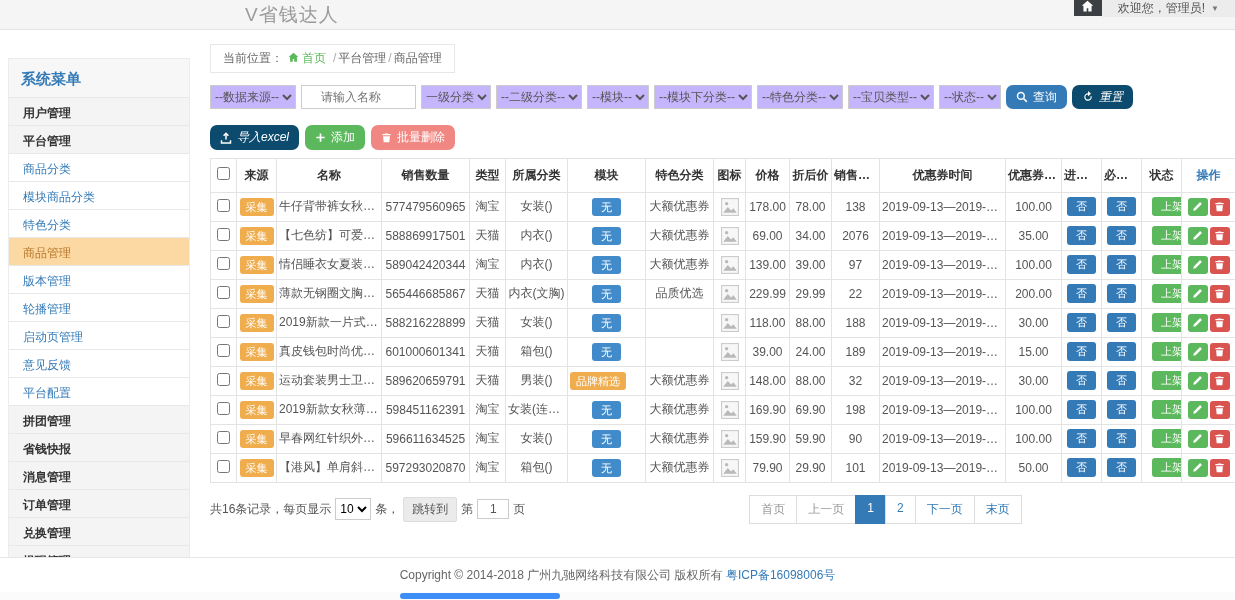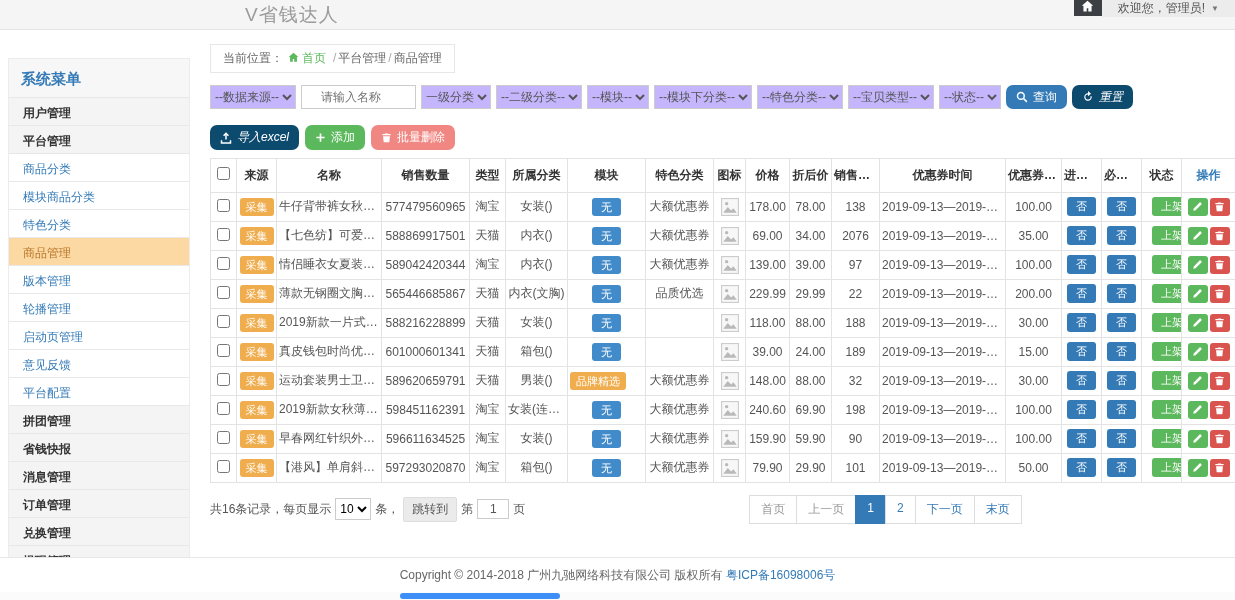--- a/index.html
+++ b/index.html
@@ -465,21 +465,21 @@
           <td>598451162391</td>
           <td>淘宝</td>
           <td>女装(连衣裙)</td>
           <td><span class="badge b-blue">无</span></td>
           <td>大额优惠券</td>
           <td><span class="thumb"><svg viewBox="0 0 16 16" width="18" height="18">
                 <rect x="0.5" y="0.5" width="15" height="15" fill="#f7f7f7" stroke="#ccc"></rect>
                 <circle cx="5" cy="5" r="1.5" fill="#b9b9b9"></circle>
                 <path d="M2 13l4-5 3 3 2-2 3 4z" fill="#b9b9b9"></path>
               </svg></span></td>
-          <td>240.60</td>
+          <td>169.90</td>
           <td>69.90</td>
           <td>198</td>
           <td>2019-09-13—2019-09-17</td>
           <td>100.00</td>
           <td><span class="pill p-blue">否</span></td>
           <td><span class="pill p-blue">否</span></td>
           <td><span class="pill p-green">上架</span></td>
           <td><span class="ico ico-green">
               <svg viewBox="0 0 16 16" width="11" height="11" fill="currentColor">
                 <path d="M11.8 1.6l2.6 2.6L5.2 13.4 1.8 14.2l.8-3.4 9.2-9.2z"></path>

